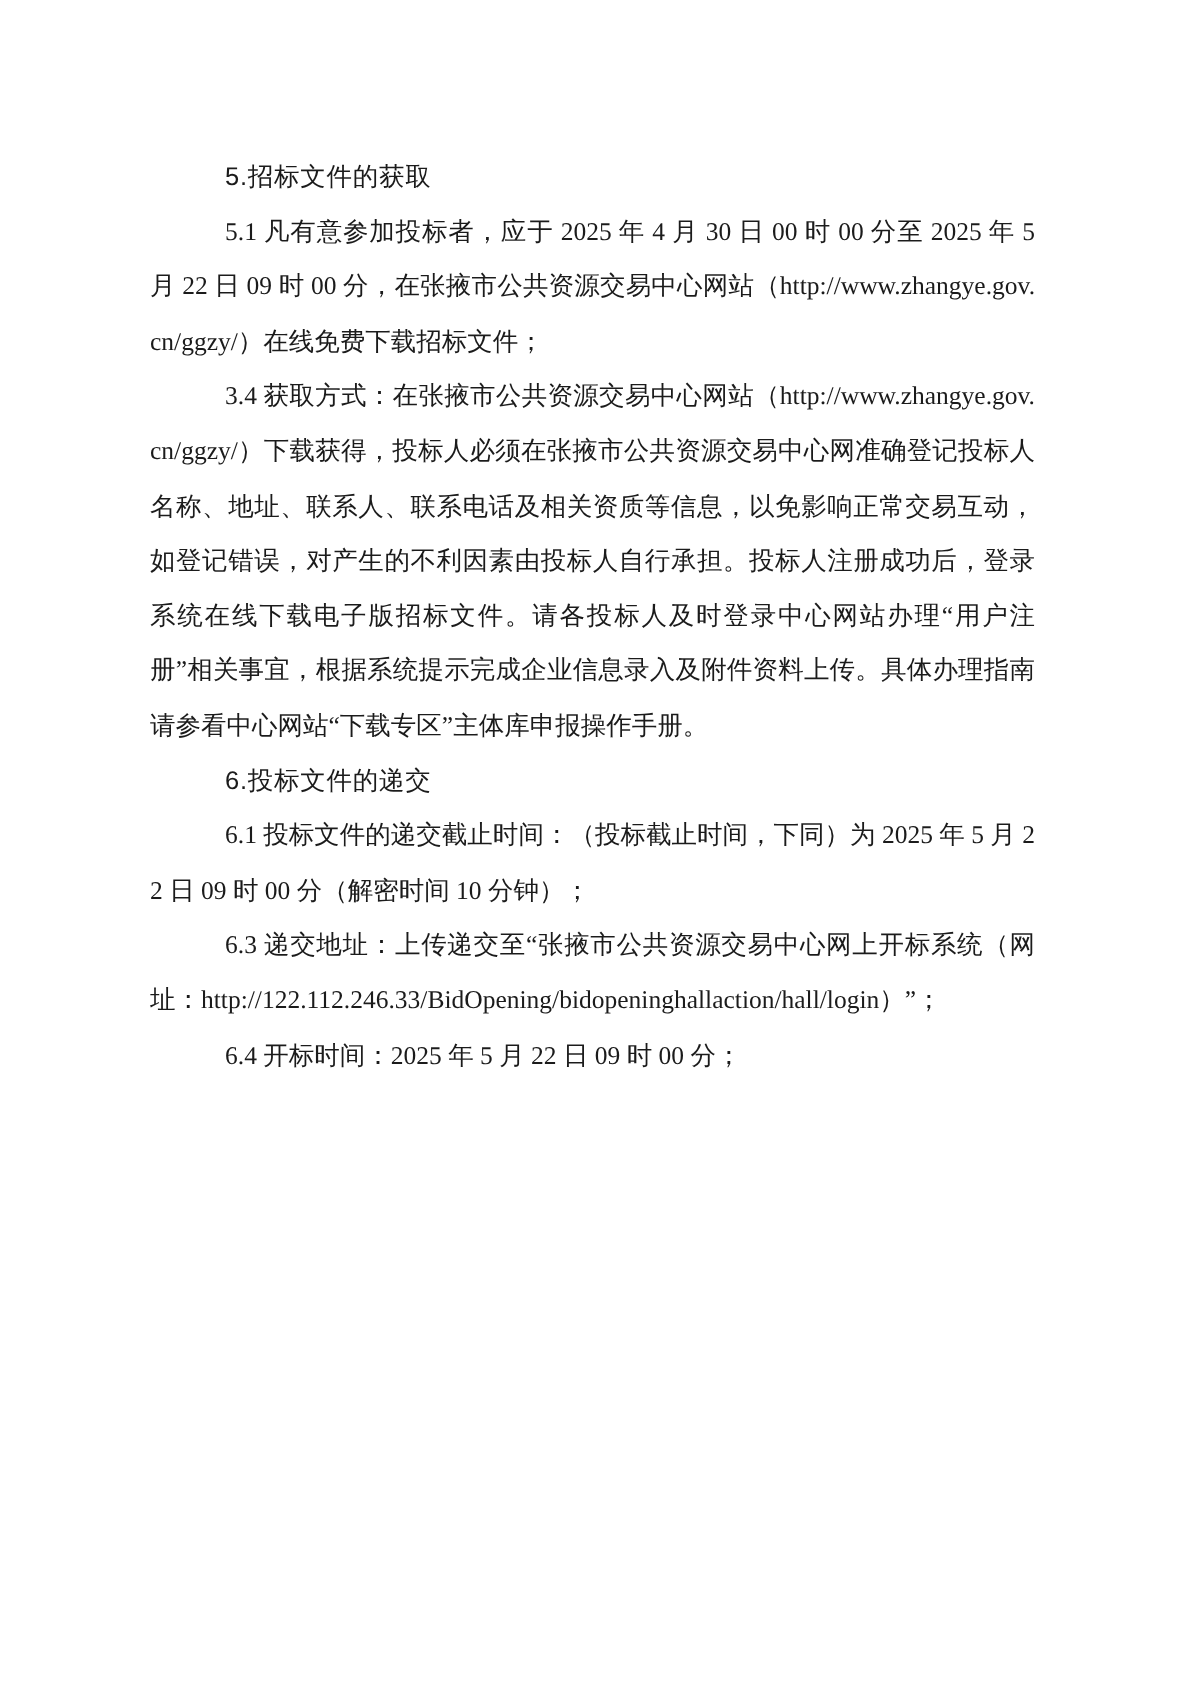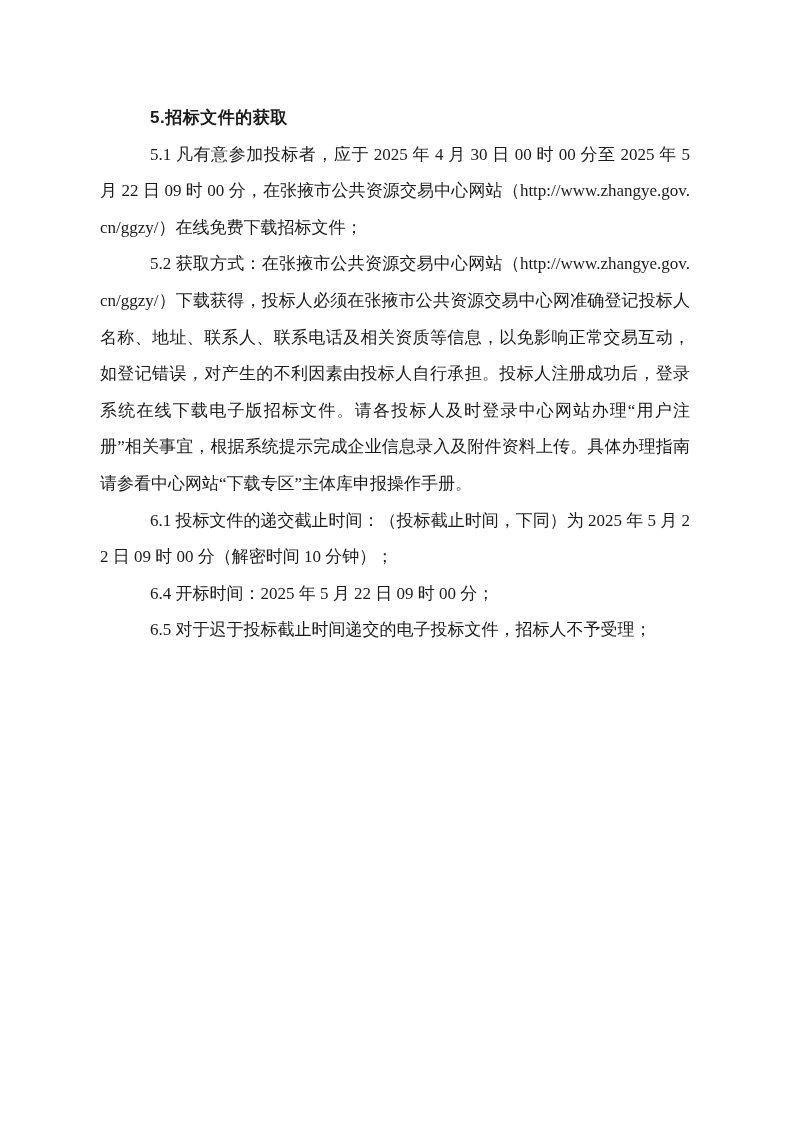--- a/index.html
+++ b/index.html
@@ -25,37 +25,38 @@
     line-height: 36.6px;
     text-align: justify;
     word-break: break-all;
   }
   .block {
     margin: 0;
     text-indent: 50px;
   }
   .block.heading {
     font-family: "Liberation Sans", "DejaVu Sans", sans-serif;
-    font-weight: 700;
+    font-weight: 400;
     text-align: left;
     letter-spacing: 0.5px;
   }
   .run {
     text-decoration: none;
   }
   .run.underlined {
     text-decoration-thickness: 1px;
     text-underline-offset: 5px;
   }
 </style>
 </head>
 <body>
 
 <div class="page">
   <div class="content" id="doc-content" style="color: rgb(27, 27, 27);">
       <div class="block heading"><span class="run">5.招标文件的获取</span></div>
       <div class="block paragraph"><span class="run">5.1 凡有意参加投标者，应于 </span><span class="run underlined">2025</span><span class="run"> 年 </span><span class="run underlined">4</span><span class="run"> 月 </span><span class="run underlined">30</span><span class="run"> 日 </span><span class="run underlined">00</span><span class="run"> 时 </span><span class="run underlined">00</span><span class="run"> 分至 </span><span class="run underlined">2025</span><span class="run"> 年 </span><span class="run underlined">5</span><span class="run"> 月 </span><span class="run underlined">22</span><span class="run"> 日 </span><span class="run underlined">09</span><span class="run"> 时 00 分，在张掖市公共资源交易中心网站（http://www.zhangye.gov.cn/ggzy/）在线免费下载招标文件；</span></div>
-      <div class="block paragraph"><span class="run">5.2 获取方式：在张掖市公共资源交易中心网站（</span><span class="run underlined">http://www.zhangye.gov.cn/ggzy/</span><span class="run">）下载获得，投标人必须在张掖市公共资源交易中心网准确登记投标人名称、地址、联系人、联系电话及相关资质等信息，以免影响正常交易互动，如登记错误，对产生的不利因素由投标人自行承担。投标人注册成功后，登录系统在线下载电子版招标文件。请各投标人及时登录中心网站办理“用户注册”相关事宜，根据系统提示完成企业信息录入及附件资料上传。具体办理指南请参看中心网站“下载专区”主体库申报操作手册。</span></div>
+      <div class="block paragraph"><span class="run">3.4 获取方式：在张掖市公共资源交易中心网站（</span><span class="run underlined">http://www.zhangye.gov.cn/ggzy/</span><span class="run">）下载获得，投标人必须在张掖市公共资源交易中心网准确登记投标人名称、地址、联系人、联系电话及相关资质等信息，以免影响正常交易互动，如登记错误，对产生的不利因素由投标人自行承担。投标人注册成功后，登录系统在线下载电子版招标文件。请各投标人及时登录中心网站办理“用户注册”相关事宜，根据系统提示完成企业信息录入及附件资料上传。具体办理指南请参看中心网站“下载专区”主体库申报操作手册。</span></div>
+      <div class="block heading"><span class="run">6.投标文件的递交</span></div>
       <div class="block paragraph"><span class="run">6.1 投标文件的递交截止时间：（投标截止时间，下同）为 </span><span class="run underlined">2025</span><span class="run"> 年 </span><span class="run underlined">5</span><span class="run"> 月 </span><span class="run underlined">22</span><span class="run"> 日 </span><span class="run underlined">09</span><span class="run"> 时 </span><span class="run underlined">00</span><span class="run"> 分（解密时间 10 分钟）；</span></div>
+      <div class="block paragraph"><span class="run">6.3 递交地址：上传递交至“张掖市公共资源交易中心网上开标系统（网址：http://122.112.246.33/BidOpening/bidopeninghallaction/hall/login）”；</span></div>
       <div class="block paragraph"><span class="run">6.4 开标时间：</span><span class="run underlined">2025</span><span class="run"> 年 </span><span class="run underlined">5</span><span class="run"> 月 </span><span class="run underlined">22</span><span class="run"> 日 </span><span class="run underlined">09</span><span class="run"> 时 </span><span class="run underlined">00</span><span class="run"> 分；</span></div>
-      <div class="block paragraph"><span class="run">6.5 对于迟于投标截止时间递交的电子投标文件，招标人不予受理；</span></div>
     </div>
 </div>
 
 </body></html>

